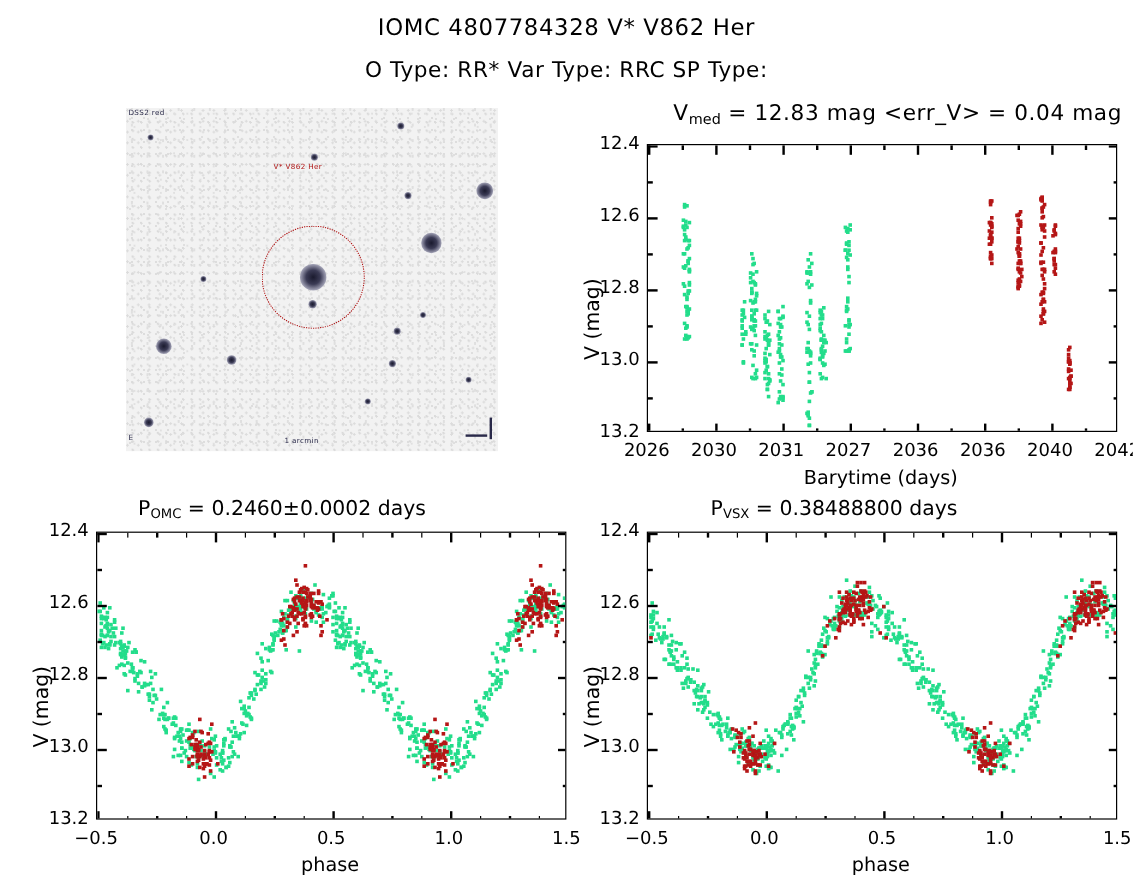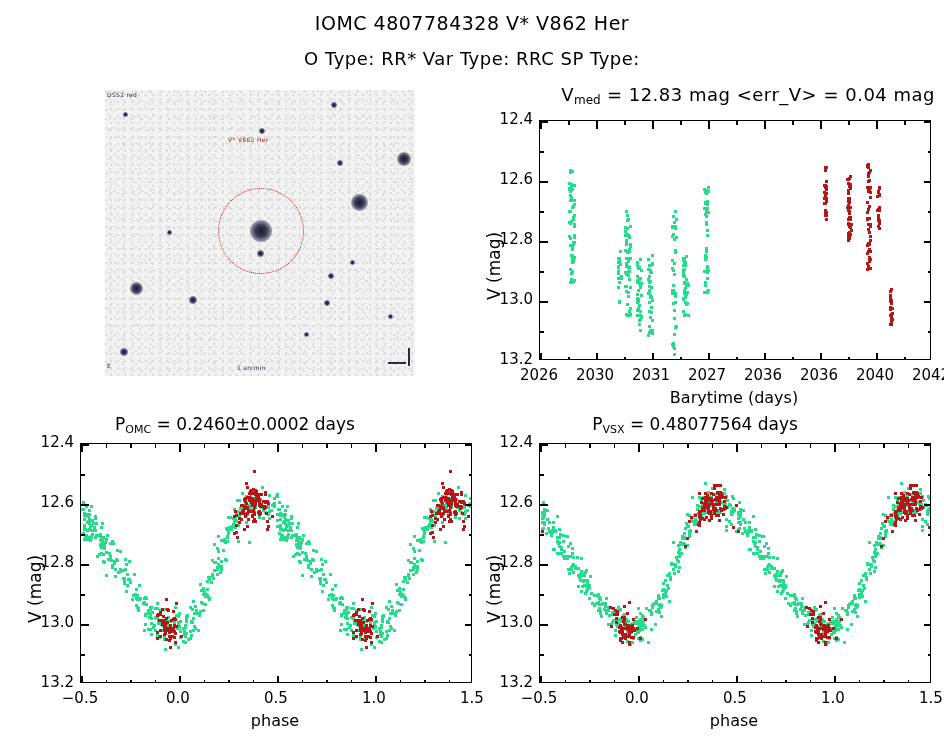--- a/index.html
+++ b/index.html
@@ -1869,21 +1869,21 @@
       <div class="tk" style="top: 180px; height: 1.5px; width: 8px; left: 0px;"></div>
       <div class="tk" style="top: 180px; height: 1.5px; width: 8px; left: 384px;"></div>
       <div class="tk" style="top: 210px; height: 1.5px; width: 4px; left: 0px;"></div>
       <div class="tk" style="top: 210px; height: 1.5px; width: 4px; left: 388px;"></div>
     </div>
   <div class="ylab" style="left:25px;top:623px;">V (mag)</div>
   <div class="xlab" style="left:130px;top:711px;width:290px;">phase</div>
 </div>
 
 <div class="panel" id="p3">
-  <div class="axtitle" style="left:500px;top:414px;width:390px;">P<span class="sub">VSX</span><span> = 0.48077564 days</span></div>
+  <div class="axtitle" style="left:500px;top:414px;width:390px;">P<span class="sub">VSX</span><span> = 0.38488800 days</span></div>
   <div class="plotbox" id="p3box" style="left:539px;top:443px;width:390px;height:238px;">
       <div class="pt g" style="left: 2.63334px; top: 79.0101px;"></div>
       <div class="pt g" style="left: 198.633px; top: 79.0101px;"></div>
       <div class="pt g" style="left: 16.2506px; top: 92.4562px;"></div>
       <div class="pt g" style="left: 212.251px; top: 92.4562px;"></div>
       <div class="pt g" style="left: 47.8156px; top: 139.693px;"></div>
       <div class="pt g" style="left: 243.816px; top: 139.693px;"></div>
       <div class="pt g" style="left: 75.1358px; top: 166.012px;"></div>
       <div class="pt g" style="left: 271.136px; top: 166.012px;"></div>
       <div class="pt g" style="left: 110.847px; top: 161.813px;"></div>

